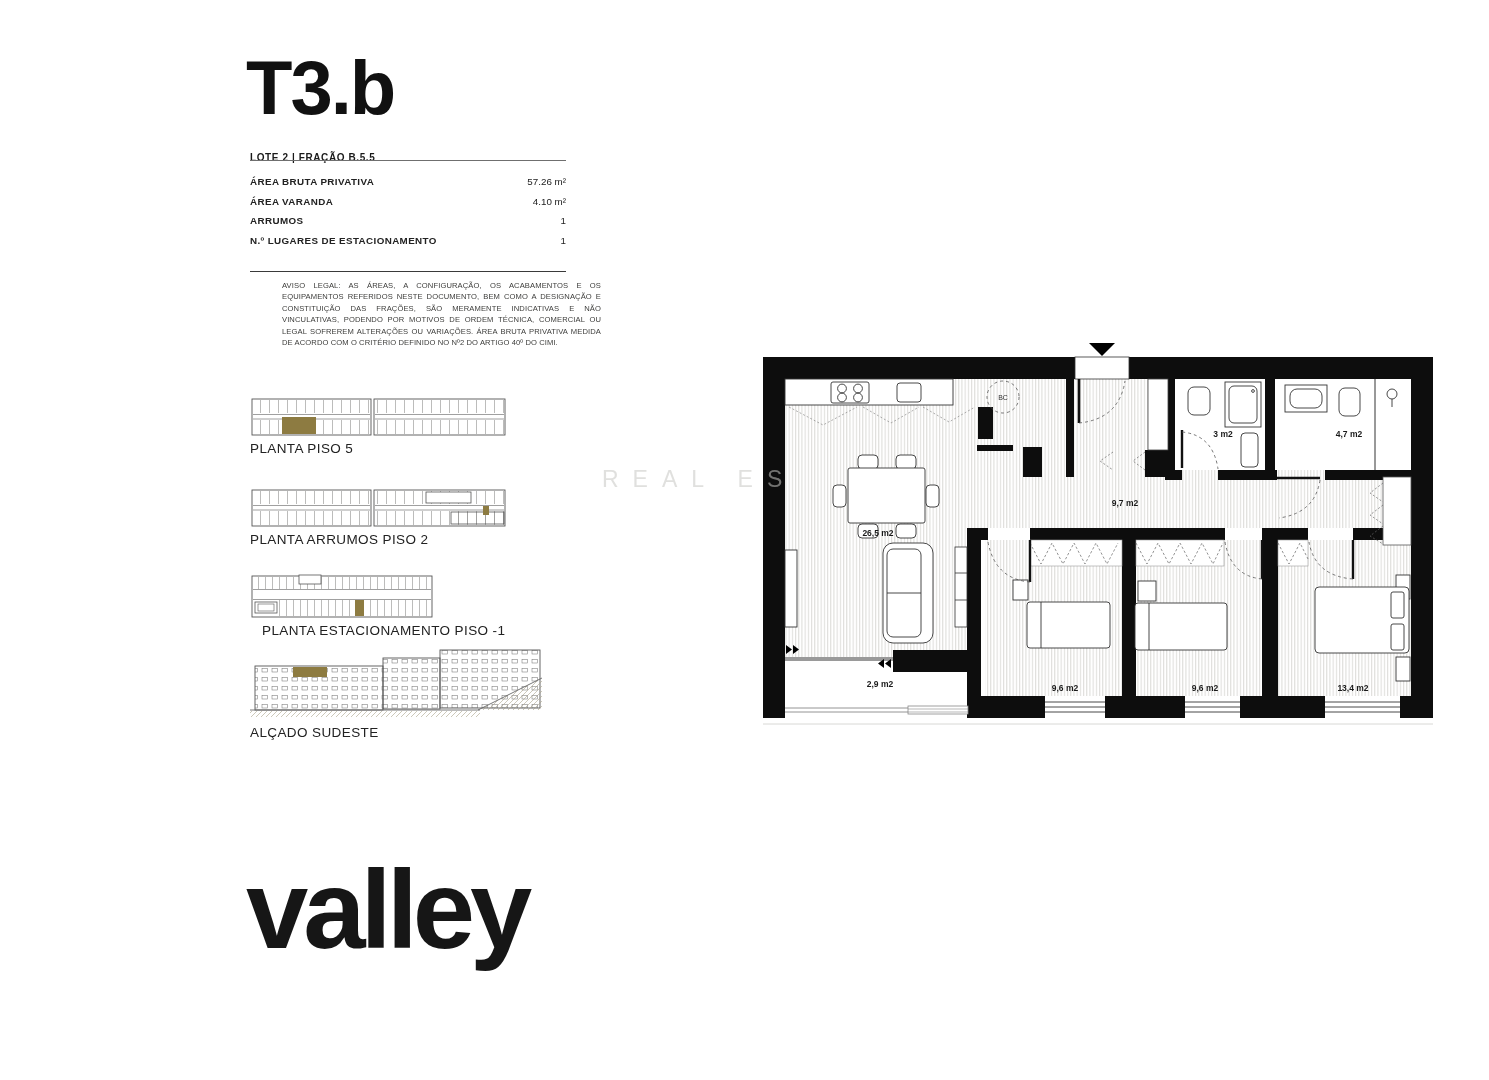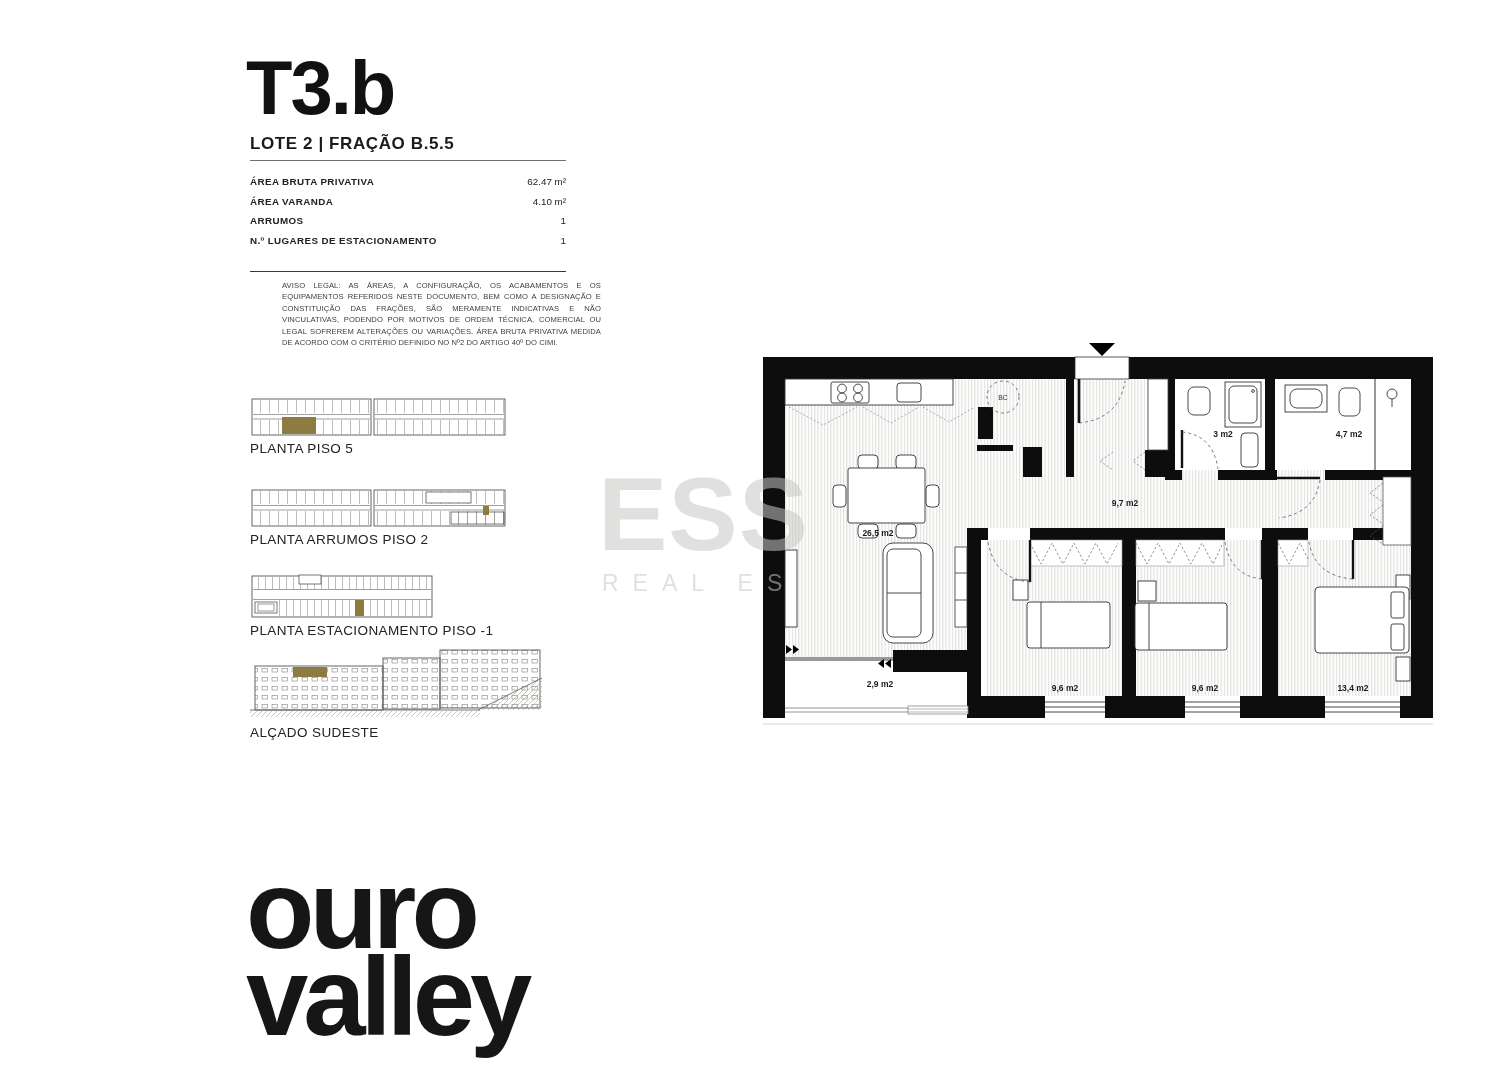--- a/index.html
+++ b/index.html
@@ -1,21 +1,21 @@
 <!DOCTYPE html>
 <html><head>
 <meta charset="utf-8">
 <style>
   html,body{margin:0;padding:0;background:#fff;}
   .page{position:relative;width:1489px;height:1066px;background:#ffffff;overflow:hidden;
         font-family:"Liberation Sans", sans-serif;color:#1d1d1b;}
   .abs{position:absolute;}
   
   .title{left:246px;top:44px;font-size:76px;font-weight:700;letter-spacing:-2px;color:#111;}
-  .subtitle{left:250px;top:134px;font-size:17px;font-weight:700;letter-spacing:.6px;color:#1a1a1a;}
+  .subtitle{left:250px;top:152px;font-size:10px;font-weight:700;letter-spacing:.6px;color:#1a1a1a;}
   .rule{height:0;border-top:1px solid #6f6f6f;width:316px;left:250px;}
   .rule2{border-top:1.4px solid #3a3a3a;}
   .spec{left:250px;top:176px;width:316px;}
   .spec-row{display:flex;justify-content:space-between;align-items:baseline;height:19.5px;gap:24px;}
   .spec-label{font-size:9.8px;font-weight:700;letter-spacing:.4px;color:#222;}
   .spec-value{font-size:9.8px;font-weight:400;color:#222;}
   .disclaimer{left:250px;top:280px;width:319px;font-size:7.6px;line-height:1.5;
               text-align:justify;color:#3c3c3a;letter-spacing:.1px;margin-left:32px;}
   
   .thumb-caption{font-size:13.5px;letter-spacing:.4px;color:#222;}
@@ -35,21 +35,21 @@
 
 <div class="page">
 
   <div class="abs title">T3.b</div>
   <div class="abs subtitle">LOTE 2 | FRAÇÃO B.5.5</div>
   <div class="abs rule" style="top:160px"></div>
 
   <div class="abs spec">
     <div class="spec-row">
       <span class="spec-label">ÁREA BRUTA PRIVATIVA</span>
-      <span class="spec-value">62.47 m²</span>
+      <span class="spec-value">57.26 m²</span>
     </div>
     <div class="spec-row">
       <span class="spec-label">ÁREA VARANDA</span>
       <span class="spec-value">4.10 m²</span>
     </div>
     <div class="spec-row">
       <span class="spec-label">ARRUMOS</span>
       <span class="spec-value">1</span>
     </div>
     <div class="spec-row">
@@ -115,21 +115,21 @@
     <rect x="1" y="2" width="180" height="41" fill="#fff" stroke="#555" stroke-width="0.9"></rect>
     <rect x="2" y="3" width="178" height="12" fill="url(#tc2)"></rect>
     <rect x="28" y="26" width="152" height="16" fill="url(#tc2)"></rect>
     <line x1="2" y1="15.5" x2="180" y2="15.5" stroke="#777" stroke-width="0.7"></line>
     <line x1="2" y1="25.5" x2="180" y2="25.5" stroke="#777" stroke-width="0.7"></line>
     <rect x="48" y="1" width="22" height="9" fill="#fff" stroke="#555" stroke-width="0.8"></rect>
     <rect x="4" y="28" width="22" height="11" fill="#fff" stroke="#555" stroke-width="0.8"></rect>
     <rect x="7" y="30" width="16" height="7" fill="none" stroke="#555" stroke-width="0.6"></rect>
     <rect x="104" y="26" width="9" height="16" fill="#8d7b41"></rect>
   </svg>
-  <div class="abs thumb-caption" style="left:250px;top:623px">PLANTA ESTACIONAMENTO PISO -1</div>
+  <div class="abs thumb-caption" style="left:262px;top:623px">PLANTA ESTACIONAMENTO PISO -1</div>
 
   <svg class="abs" style="left:250px;top:648px" width="292" height="72" viewBox="0 0 292 72">
     <defs>
       <pattern id="win" width="10" height="9" patternUnits="userSpaceOnUse">
         <rect x="2" y="2.5" width="5.5" height="3.5" fill="none" stroke="#777" stroke-width="0.55"></rect>
       </pattern>
       <pattern id="diag" width="5" height="5" patternUnits="userSpaceOnUse">
         <path d="M0,5 L5,0" stroke="#a9a28a" stroke-width="0.6" fill="none"></path>
       </pattern>
     </defs>
@@ -349,22 +349,20 @@
     <text class="arealbl" x="586" y="100" text-anchor="middle">4,7 m2</text>
     <text class="arealbl" x="117" y="350" text-anchor="middle">2,9 m2</text>
     <text class="arealbl" x="302" y="354" text-anchor="middle">9,6 m2</text>
     <text class="arealbl" x="442" y="354" text-anchor="middle">9,6 m2</text>
     <text class="arealbl" x="590" y="354" text-anchor="middle">13,4 m2</text>
 
     <line x1="0" y1="387" x2="670" y2="387" stroke="#d8d8d5" stroke-width="1"></line>
   </svg>
 
   <div class="abs watermark">
-    <div class="wm1">ESS</div>
     <div class="wm2">REAL ES</div>
   </div>
 
   <div class="abs logo">
-    <div class="logo-l1">ouro</div>
     <div class="logo-l2">valley</div>
   </div>
 
 </div>
 
 </body></html>

